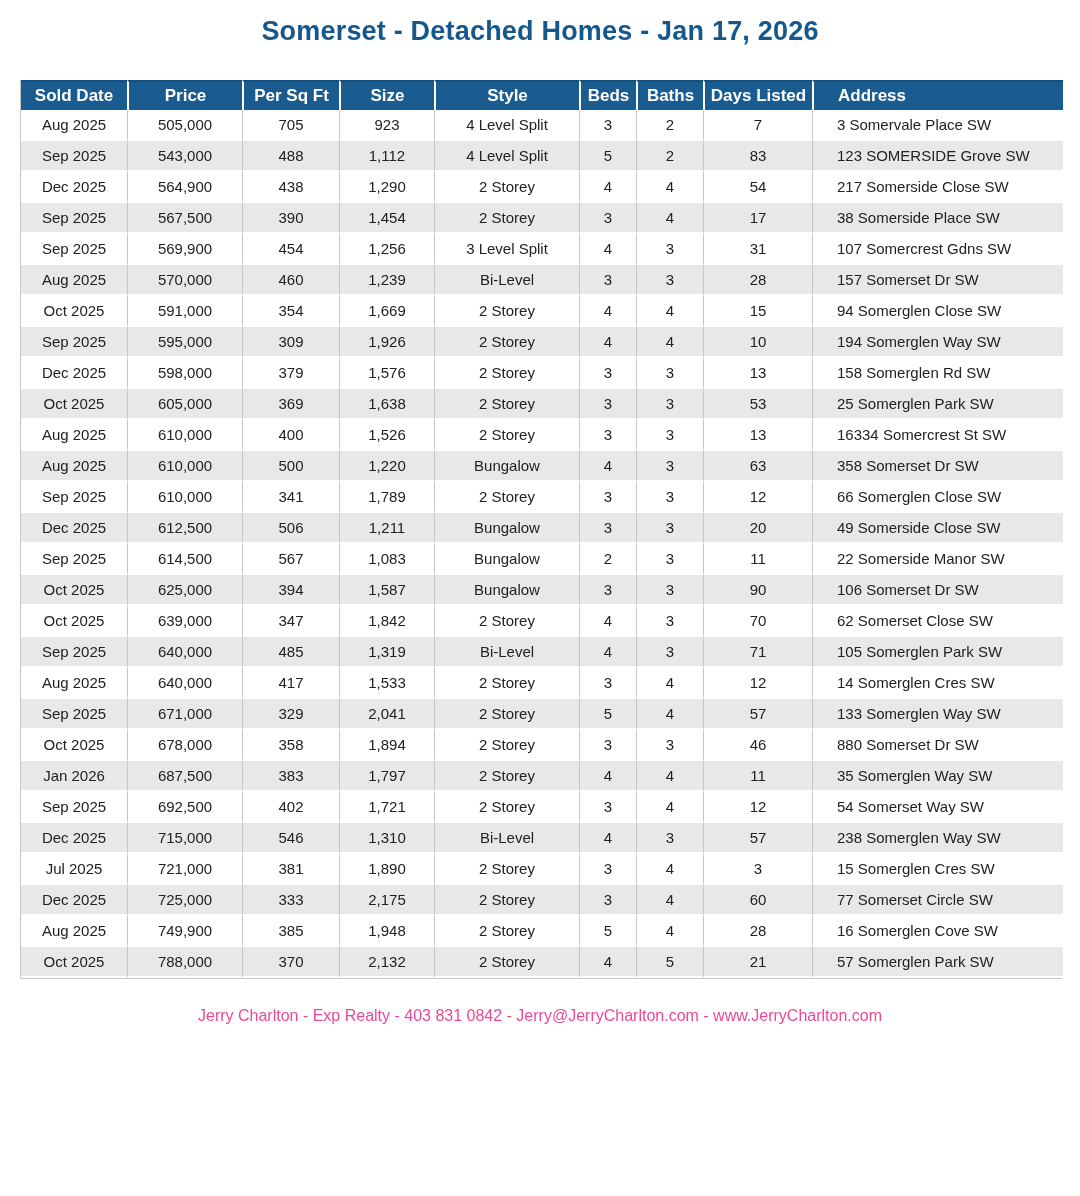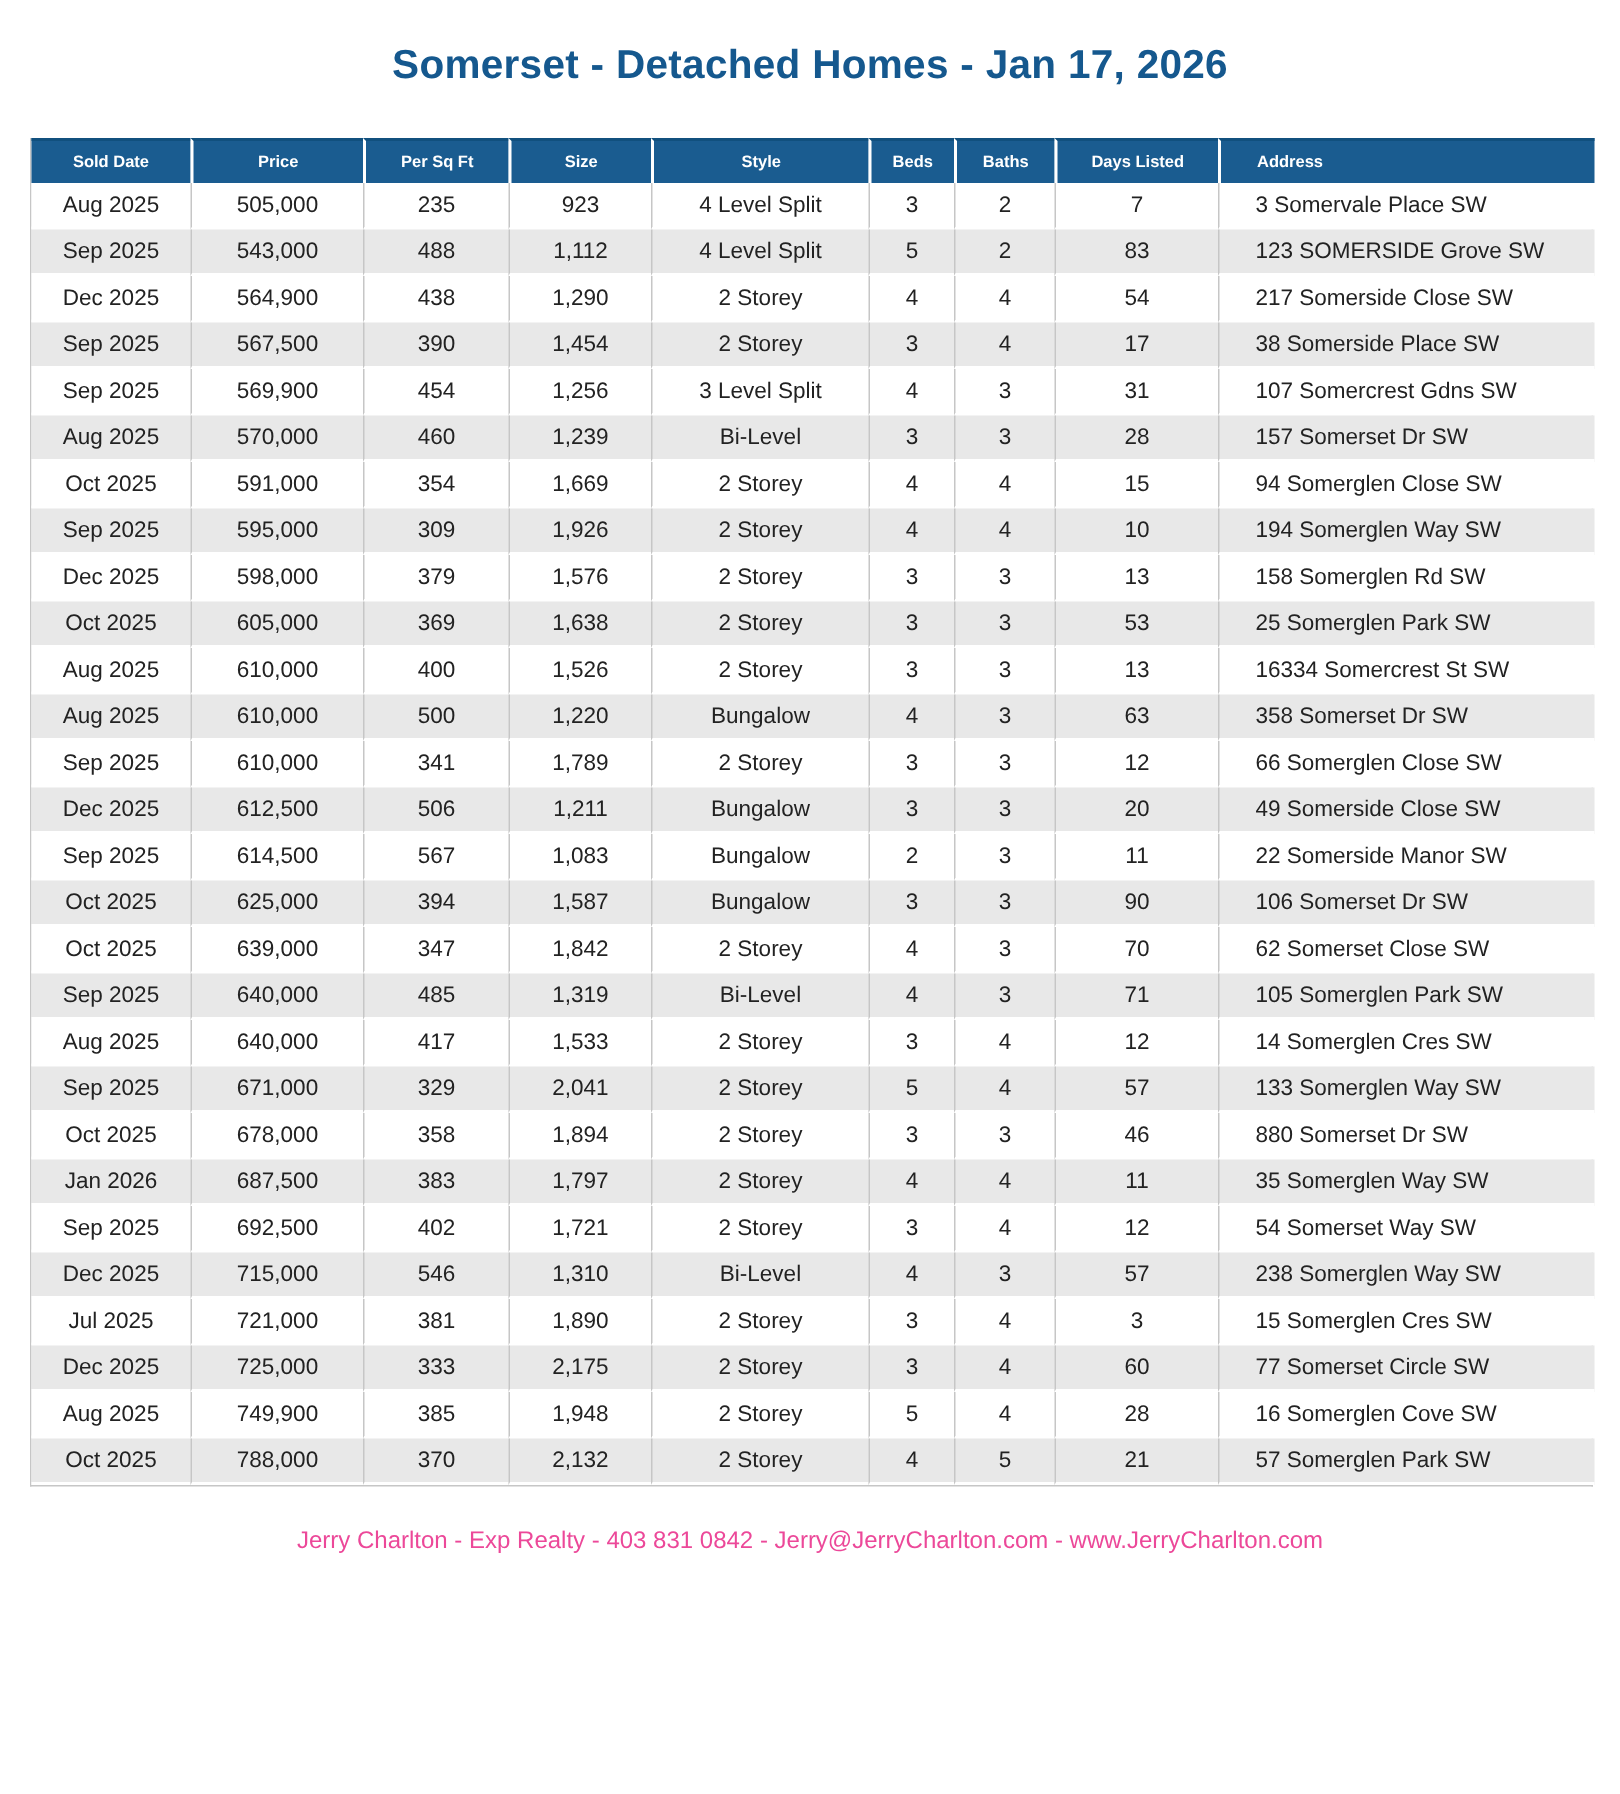--- a/index.html
+++ b/index.html
@@ -13,21 +13,21 @@
     font-family: "Liberation Sans", "DejaVu Sans", sans-serif;
     overflow: hidden;
   }
   .page {
     width: 1080px;
     height: 1196px;
     position: relative;
     background: #ffffff;
   }
   .report-title {
-    margin: 12px;
+    margin: 0;
     padding-top: 15px;
     text-align: center;
     font-size: 27px;
     line-height: 32px;
     font-weight: bold;
     color: #15588e;
     letter-spacing: 0.2px;
   }
   .table-wrap {
     margin: 33px 18px 0 20px;
@@ -39,21 +39,21 @@
   table.sales {
     border-collapse: separate;
     border-spacing: 0;
     width: 100%;
     table-layout: fixed;
   }
   table.sales thead th {
     background: #1a5c90;
     color: #ffffff;
     font-weight: bold;
-    font-size: 11px;
+    font-size: 17px;
     height: 30px;
     border-top: 2px solid #11507e;
     border-left: 2px solid #ffffff;
     padding: 0 3px;
     box-sizing: border-box;
     text-align: center;
     white-space: nowrap;
     overflow: hidden;
   }
   table.sales thead th:first-child {
@@ -129,21 +129,21 @@
             <th>Beds</th>
             <th>Baths</th>
             <th>Days Listed</th>
             <th class="addr">Address</th>
           </tr>
       </thead>
       <tbody>
           <tr>
             <td>Aug 2025</td>
             <td>505,000</td>
-            <td>235</td>
+            <td>705</td>
             <td>923</td>
             <td>4 Level Split</td>
             <td>3</td>
             <td>2</td>
             <td>7</td>
             <td class="addr">3 Somervale Place SW</td>
           </tr>
           <tr>
             <td>Sep 2025</td>
             <td>543,000</td>

